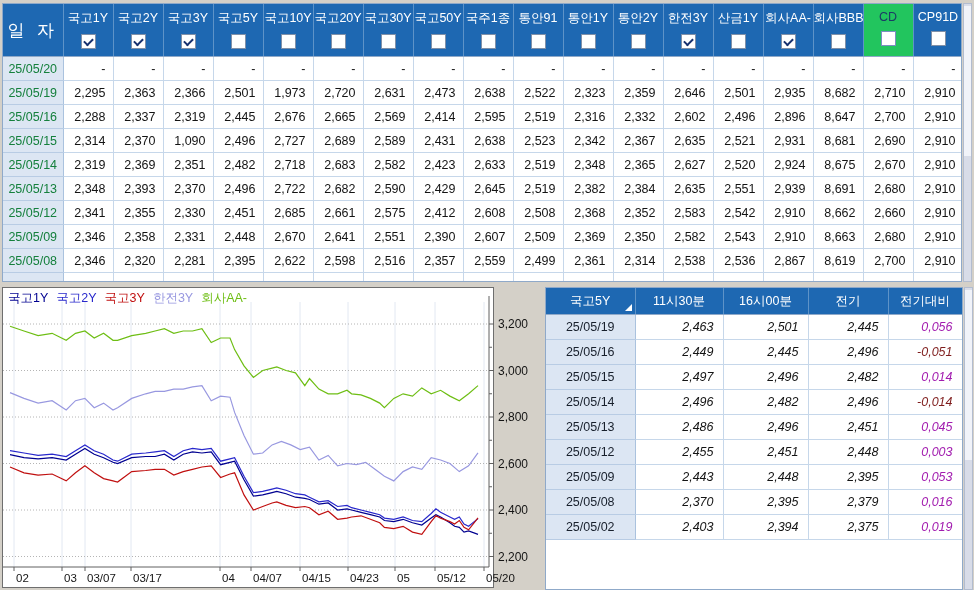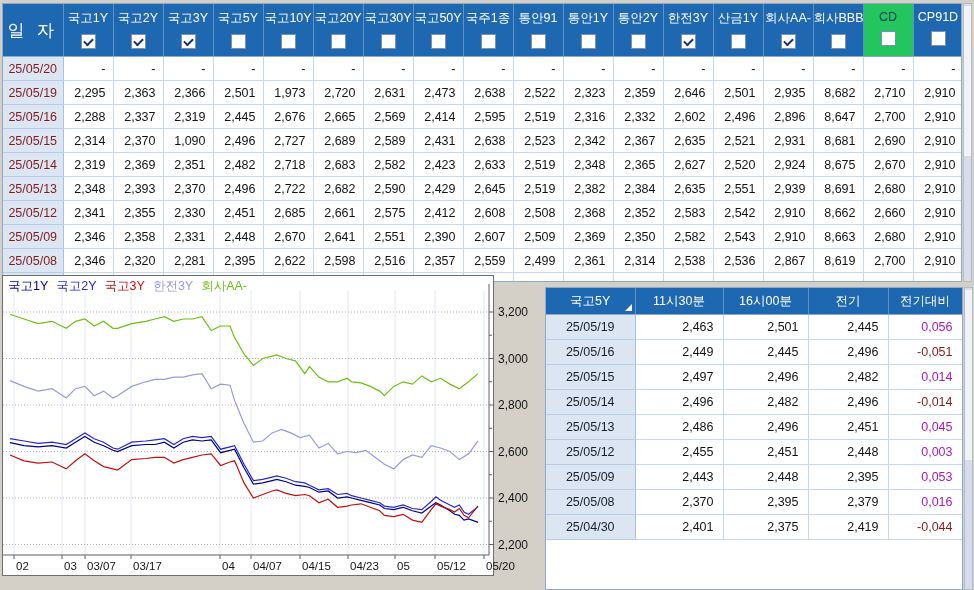--- a/index.html
+++ b/index.html
@@ -29,36 +29,36 @@
   .cb{
     width:13px;height:13px;background:#fff;border:1px solid #8090a8;
     display:inline-block;position:relative;box-sizing:content-box;
   }
   .cb.hlcb{border-color:#7a8fc0}
   .cb.checked::after{
     content:"";position:absolute;left:2px;top:3px;width:7px;height:4px;
     border-left:2px solid #16306e;border-bottom:2px solid #16306e;transform:rotate(-45deg);
   }
   td.dcell{
-    background:#dce6f3;color:#7f1d1d;text-align:center;font-size:12.5px;height:23px;
+    background:#dce6f3;color:#15803d;text-align:center;font-size:12.5px;height:23px;
     border-right:1px solid #aac2de;border-bottom:1px solid #b8cce4;
   }
   td.vcell{
     background:#fff;color:#141414;text-align:right;padding-right:7px;font-size:12.5px;height:23px;
     border-right:1px solid #c6d7ea;border-bottom:1px solid #c6d7ea;box-sizing:border-box;
   }
   tr.filler td{height:10px}
   
   .vscroll{
     position:absolute;width:9px;background:#d8dce8;border:1px solid #b2bccf;box-sizing:border-box;
   }
   .vscroll .thumb{position:absolute;left:0;width:100%;background:#f1f3f9}
   
   .chart-panel{
-    position:absolute;left:2px;top:275px;width:492px;height:301px;
+    position:absolute;left:2px;top:287px;width:492px;height:301px;
     background:#fff;border:1px solid #6e6e6e;box-sizing:border-box;
   }
   .legend{
     position:absolute;left:5px;top:2px;font-size:12.5px;white-space:nowrap;z-index:2;background:transparent;
   }
   .legend span{margin-right:8px}
   .chart-svg{position:absolute;left:0;top:0}
   
   .detail-wrap{
     position:absolute;left:545px;top:287px;width:418px;height:303px;
@@ -72,21 +72,21 @@
   th.dhead .sort-tri{
     position:absolute;right:3px;bottom:3px;width:0;height:0;
     border-left:7px solid transparent;border-bottom:7px solid #fff;
   }
   td.ddate{
     background:#dce6f3;color:#18202c;text-align:center;font-size:12.5px;height:24px;
     border-right:1px solid #aac2de;border-bottom:1px solid #b8cce4;
   }
   td.dval{
     background:#fff;color:#141414;text-align:right;padding-right:9px;font-size:12.5px;height:24px;
-    border-right:1px solid #c6d7ea;border-bottom:1px solid #c6d7ea;box-sizing:border-box;
+    border-right:1px solid #c6d7ea;border-bottom:1px solid #c6d7ea;box-sizing:border-box;font-style:italic;
   }
   td.dval.up{color:#a21caf}
   td.dval.down{color:#7f1d1d}
 </style>
 </head>
 <body>
 
 <div class="top-grid-wrap">
   <table>
     <colgroup id="top-colgroup">
@@ -579,24 +579,24 @@
           <td class="dval up">0,053</td>
         </tr>
         <tr>
           <td class="ddate">25/05/08</td>
           <td class="dval">2,370</td>
           <td class="dval">2,395</td>
           <td class="dval">2,379</td>
           <td class="dval up">0,016</td>
         </tr>
         <tr>
-          <td class="ddate">25/04/30</td>
-          <td class="dval">2,401</td>
+          <td class="ddate">25/05/02</td>
+          <td class="dval">2,403</td>
+          <td class="dval">2,394</td>
           <td class="dval">2,375</td>
-          <td class="dval">2,419</td>
-          <td class="dval down">-0,044</td>
+          <td class="dval up">0,019</td>
         </tr>
       </tbody>
   </table>
 </div>
 <div class="vscroll" style="left:964px;top:287px;height:303px">
   <div class="thumb" style="top:2px;height:170px"></div>
 </div>
 
 </body></html>

